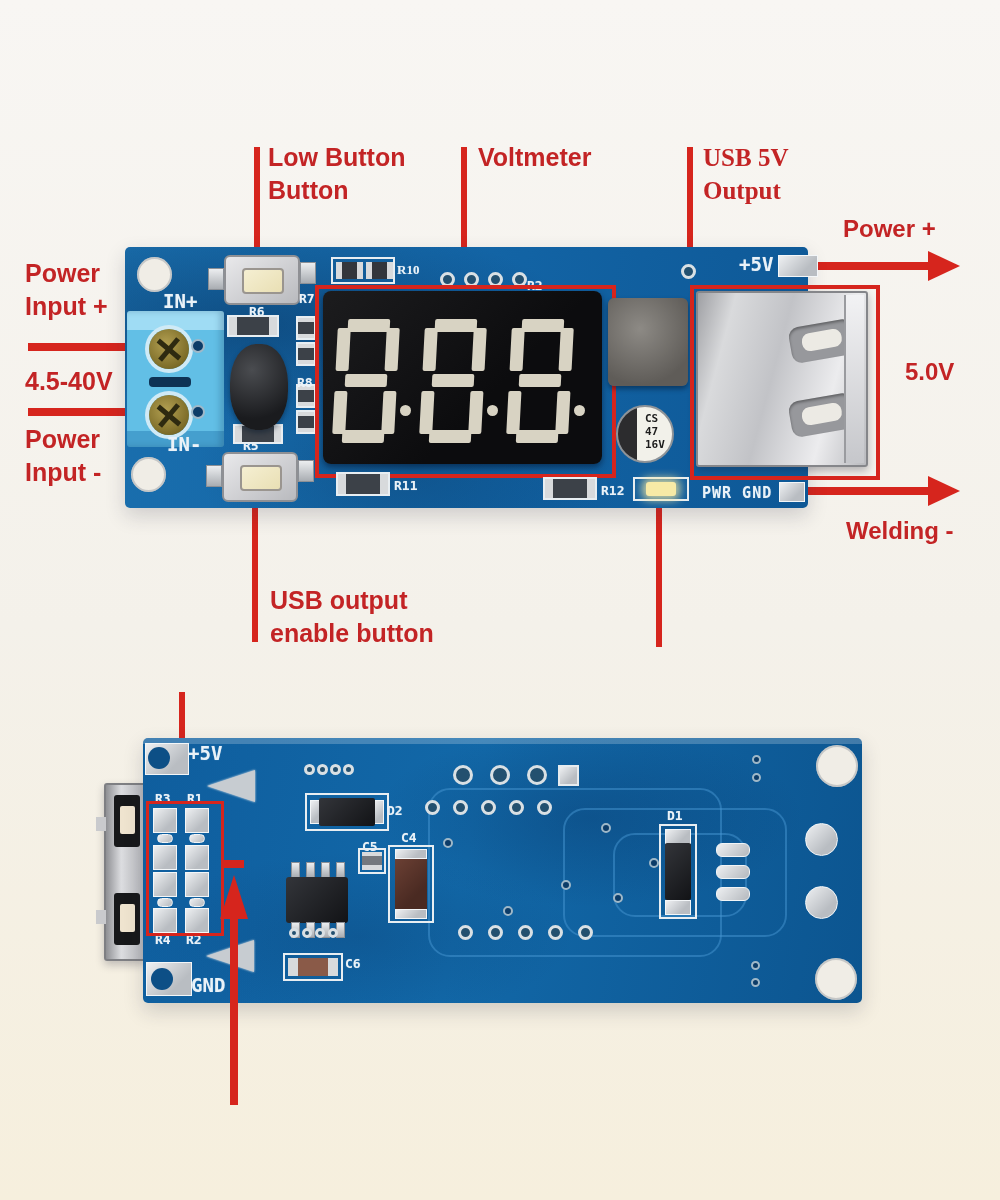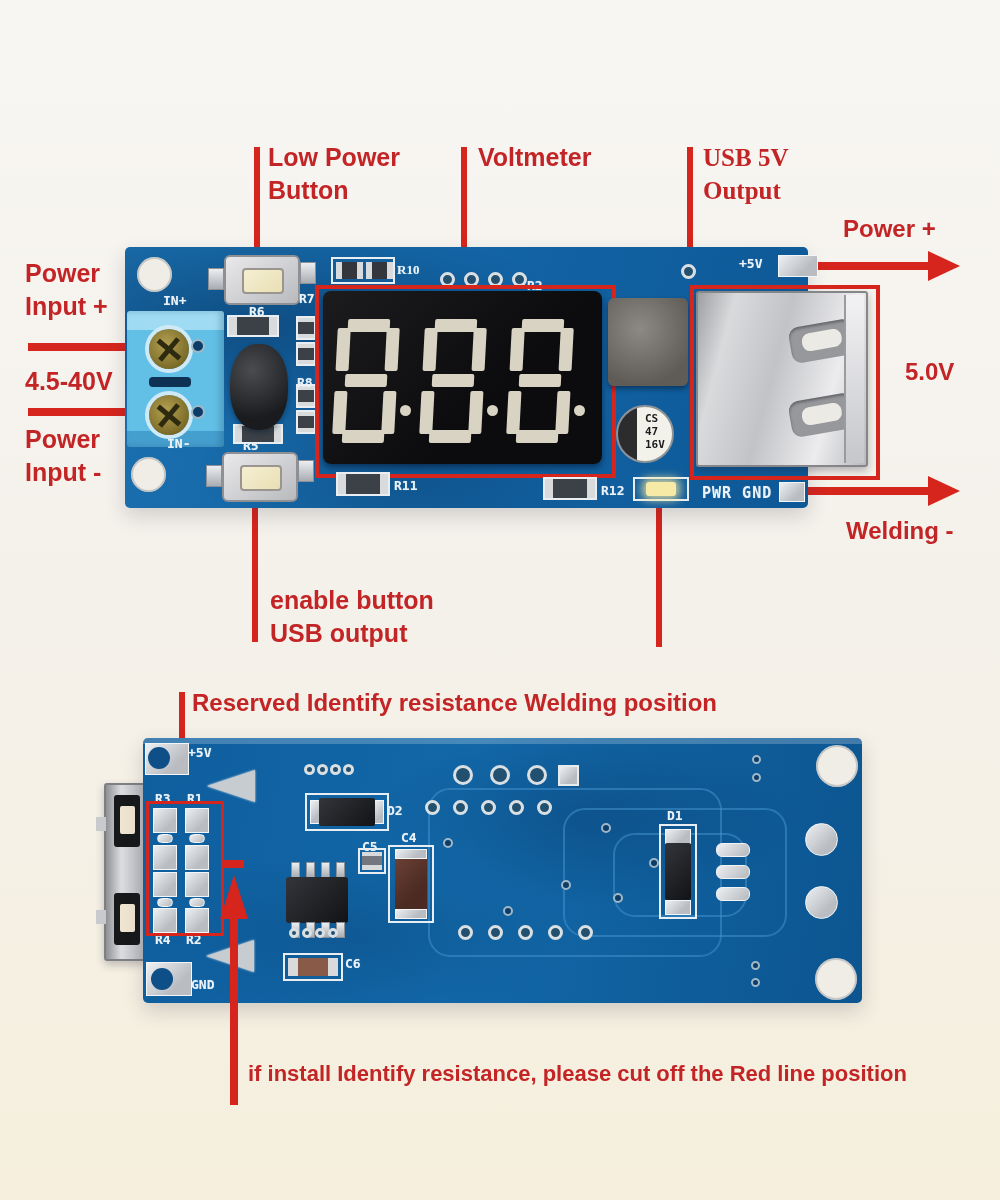--- a/index.html
+++ b/index.html
@@ -32,21 +32,21 @@
       radial-gradient(ellipse at 42% 85%,rgba(8,54,98,.35),transparent 38%),
       linear-gradient(100deg,#1a6fae,#1263a4 55%,#0e5896);
   }
   .board.bot{
     background:
       radial-gradient(ellipse at 62% 30%,rgba(9,58,108,.38),transparent 34%),
       radial-gradient(ellipse at 30% 75%,rgba(9,58,108,.28),transparent 30%),
       linear-gradient(100deg,#0f5e9e,#1268a8 45%,#0c5590);
   }
   .silk{position:absolute;color:var(--silk);font:bold 15px/16px "DejaVu Sans Mono",monospace;white-space:nowrap;text-shadow:0 0 1px rgba(255,255,255,.4);}
-  .silk.lg{font-size:13px;}
+  .silk.lg{font-size:19px;}
   .silk.smal{font-size:13px;line-height:14px;}
   .hole{position:absolute;border-radius:50%;background:#f0ede6;box-shadow:inset 0 0 0 2px rgba(120,130,140,.35);}
   .via{position:absolute;border-radius:50%;background:#23506f;border:3px solid #d9e0e4;box-sizing:border-box;}
   .dotv{position:absolute;border-radius:50%;background:#0c3c68;border:2px solid #9fb8c8;box-sizing:border-box;}
   .pad{position:absolute;background:linear-gradient(135deg,#eef0f2,#b9bdc2 70%);border:1px solid #f3f6f8;box-sizing:border-box;}
   .resH{position:absolute;border:2px solid #e8eef2;background:linear-gradient(90deg,#d8dadc 0 16%,#3c4148 16% 84%,#d8dadc 84%);box-sizing:border-box;}
   .resV{position:absolute;border:2px solid #e8eef2;background:linear-gradient(180deg,#d8dadc 0 20%,#3c4148 20% 80%,#d8dadc 80%);box-sizing:border-box;}
   .tact{position:absolute;background:linear-gradient(145deg,#e9e9eb,#b9babe);border:2px solid #8f9094;border-radius:6px;box-sizing:border-box;}
   .tact-in{position:absolute;background:linear-gradient(145deg,#f5efd2,#e9dfb4);border:2px solid #9a958f;border-radius:4px;box-sizing:border-box;}
   .lead{position:absolute;background:linear-gradient(180deg,#eceef0,#a9adb2);border:1px solid #8c9096;box-sizing:border-box;}
@@ -72,21 +72,21 @@
   .oval{position:absolute;border-radius:6px;background:linear-gradient(135deg,#eef0f2,#b4b8bd);border:1px solid #f1f4f6;box-sizing:border-box;}
   .tri-l{position:absolute;width:0;height:0;border-top:16px solid transparent;border-bottom:16px solid transparent;border-right:48px solid #c7ccd1;filter:drop-shadow(0 0 1px #eee);}
 </style>
 </head>
 <body>
 
 <div id="stage">
 
   <div class="vline" style="left:254px;top:147px;height:152px;"></div>
   <div class="callout" style="left:268px;top:141px;">
-    <div>Low Power</div>
+    <div>Low Button</div>
     <div>Button</div>
   </div>
 
   <div class="vline" style="left:461px;top:147px;height:144px;"></div>
   <div class="callout" style="left:478px;top:141px;">Voltmeter</div>
 
   <div class="vline" style="left:687px;top:147px;height:142px;"></div>
   <div class="callout" style="left:703px;top:141px;font-family:Liberation Serif, serif;">
     <div>USB 5V</div>
     <div>Output</div>
@@ -113,22 +113,22 @@
   </div>
 
   <div class="callout sm" style="left:905px;top:357px;">5.0V</div>
 
   <div class="hshaft" style="left:797px;top:487px;width:132px;"></div>
   <div class="ahead-r" style="left:928px;top:476px;"></div>
   <div class="callout sm" style="left:846px;top:516px;">Welding -</div>
 
   <div class="vline" style="left:252px;top:477px;height:165px;"></div>
   <div class="callout" style="left:270px;top:584px;">
+    <div>USB output</div>
     <div>enable button</div>
-    <div>USB output</div>
   </div>
 
   <div class="vline" style="left:656px;top:501px;height:146px;"></div>
 
   <div class="board top" style="left:125px;top:247px;width:683px;height:261px;">
     <div class="hole" style="left:12px;top:10px;width:35px;height:35px;"></div>
     <div class="hole" style="left:6px;top:210px;width:35px;height:35px;"></div>
 
     <div class="abs" style="left:2px;top:64px;width:97px;height:136px;background:linear-gradient(180deg,#9fdcf4 0 14%,#62bfe6 14% 88%,#459fce 88%);border-radius:3px;box-shadow:inset -4px 0 6px rgba(20,60,90,.25);">
       <div class="screw" style="left:22px;top:18px;width:40px;height:40px;"></div>
@@ -242,21 +242,20 @@
       <div class="abs" style="left:12px;top:8px;width:40px;height:18px;background:#eceae4;border-radius:8px;"></div>
     </div>
     <div class="abs" style="left:92px;top:104px;width:64px;height:36px;background:#97989c;border-radius:10px;transform:rotate(-10deg);box-shadow:inset 0 2px 3px rgba(0,0,0,.35);">
       <div class="abs" style="left:12px;top:8px;width:40px;height:18px;background:#eceae4;border-radius:8px;"></div>
     </div>
     <div class="abs" style="right:2px;top:2px;width:18px;height:168px;background:linear-gradient(180deg,#f2f2f4,#c6c7cb);border-left:2px solid #9a9b9f;"></div>
   </div>
   <div class="redbox" style="left:690px;top:285px;width:182px;height:187px;"></div>
 
   <div class="vline" style="left:179px;top:692px;height:112px;"></div>
-  <div class="callout sm" style="left:192px;top:688px;">Reserved Identify resistance Welding position</div>
 
   <div class="abs" style="left:104px;top:783px;width:42px;height:178px;background:linear-gradient(90deg,#8f9094,#dcdde0 40%,#b5b6ba);border:2px solid #7e7f83;border-radius:3px;box-sizing:border-box;box-shadow:0 4px 8px rgba(30,30,50,.25);">
     <div class="abs" style="left:8px;top:10px;width:26px;height:52px;background:#17181a;border-radius:3px;">
       <div class="abs" style="left:6px;top:11px;width:15px;height:28px;background:#efe4cf;border-radius:2px;"></div>
     </div>
     <div class="abs" style="left:8px;top:108px;width:26px;height:52px;background:#17181a;border-radius:3px;">
       <div class="abs" style="left:6px;top:11px;width:15px;height:28px;background:#efe4cf;border-radius:2px;"></div>
     </div>
     <div class="abs" style="left:-10px;top:32px;width:10px;height:14px;background:#c9cacd;"></div>
     <div class="abs" style="left:-10px;top:125px;width:10px;height:14px;background:#c9cacd;"></div>
@@ -377,15 +376,14 @@
     <div class="pad" style="left:662px;top:85px;width:33px;height:33px;border-radius:50%;"></div>
     <div class="pad" style="left:662px;top:148px;width:33px;height:33px;border-radius:50%;"></div>
     <div class="hole" style="left:673px;top:7px;width:42px;height:42px;"></div>
     <div class="hole" style="left:672px;top:220px;width:42px;height:42px;"></div>
   </div>
 
   <div class="abs" style="left:224px;top:860px;width:20px;height:8px;background:var(--red-line);"></div>
   <div class="ahead-u" style="left:220px;top:875px;"></div>
   <div class="abs" style="left:230px;top:917px;width:8px;height:188px;background:var(--red-line);"></div>
 
-  <div class="note" style="left:248px;top:1060px;">if install Identify resistance, please cut off the Red line position</div>
 
 </div>
 
 </body></html>

